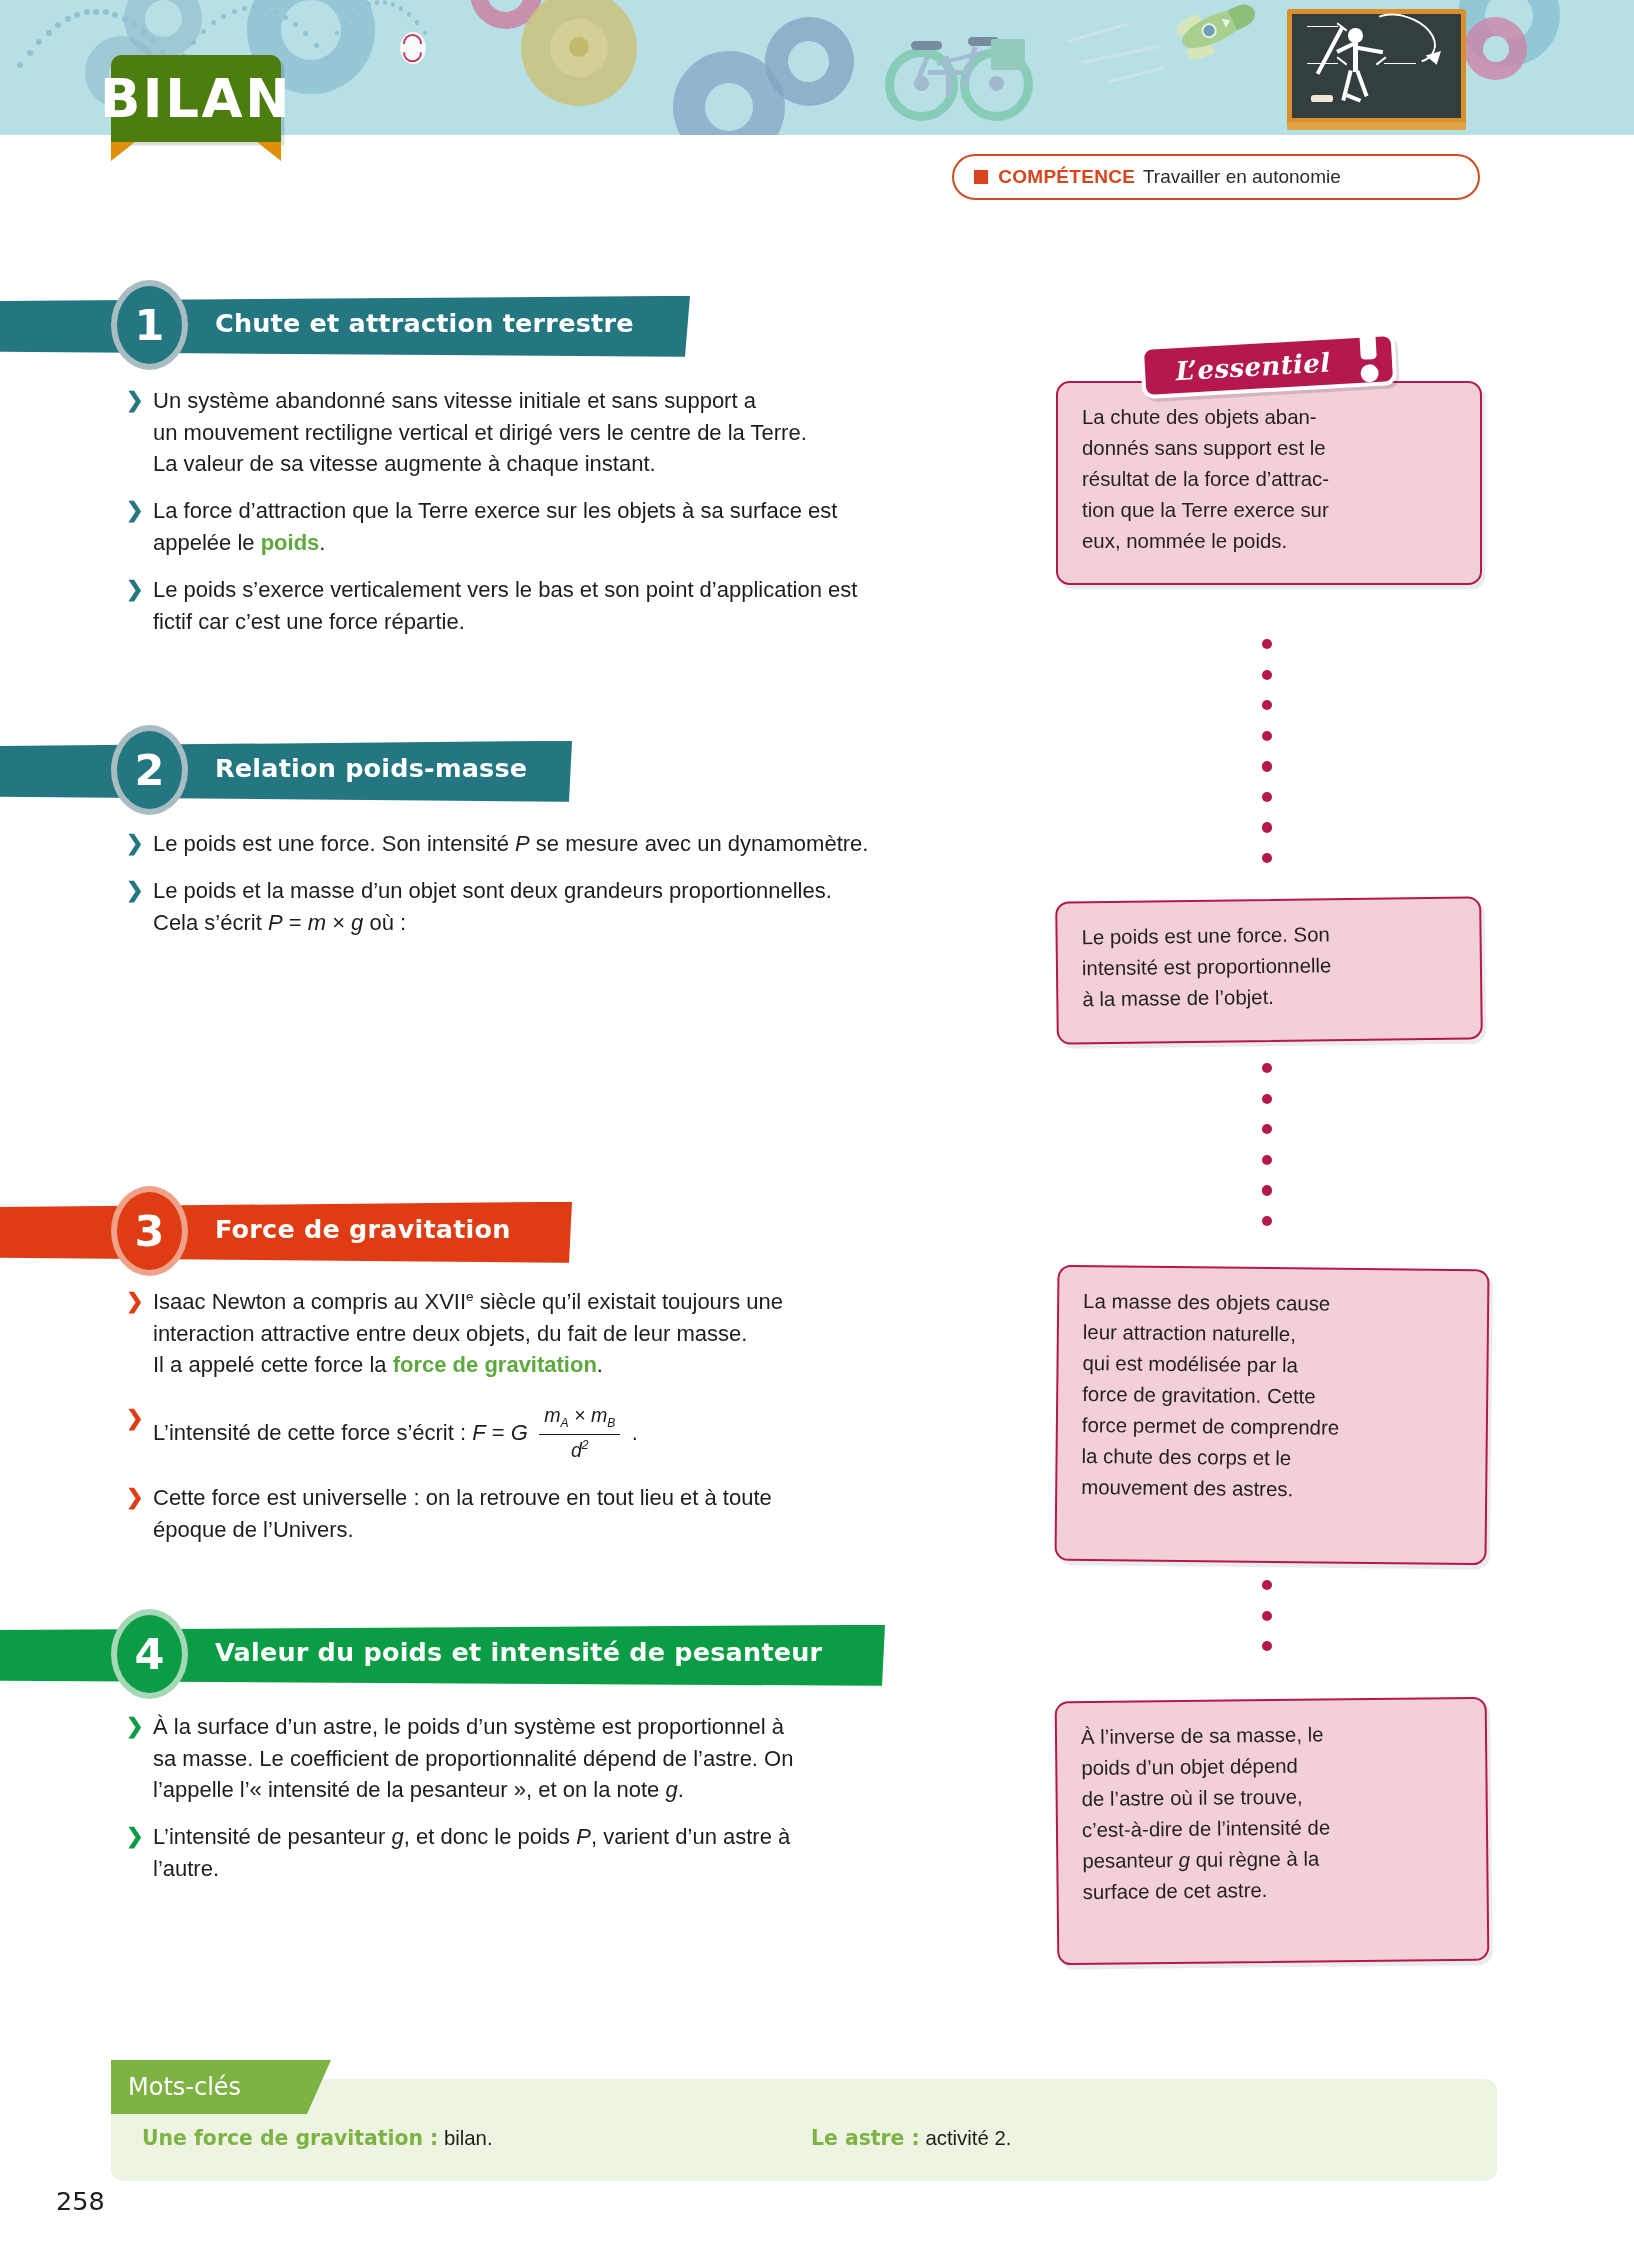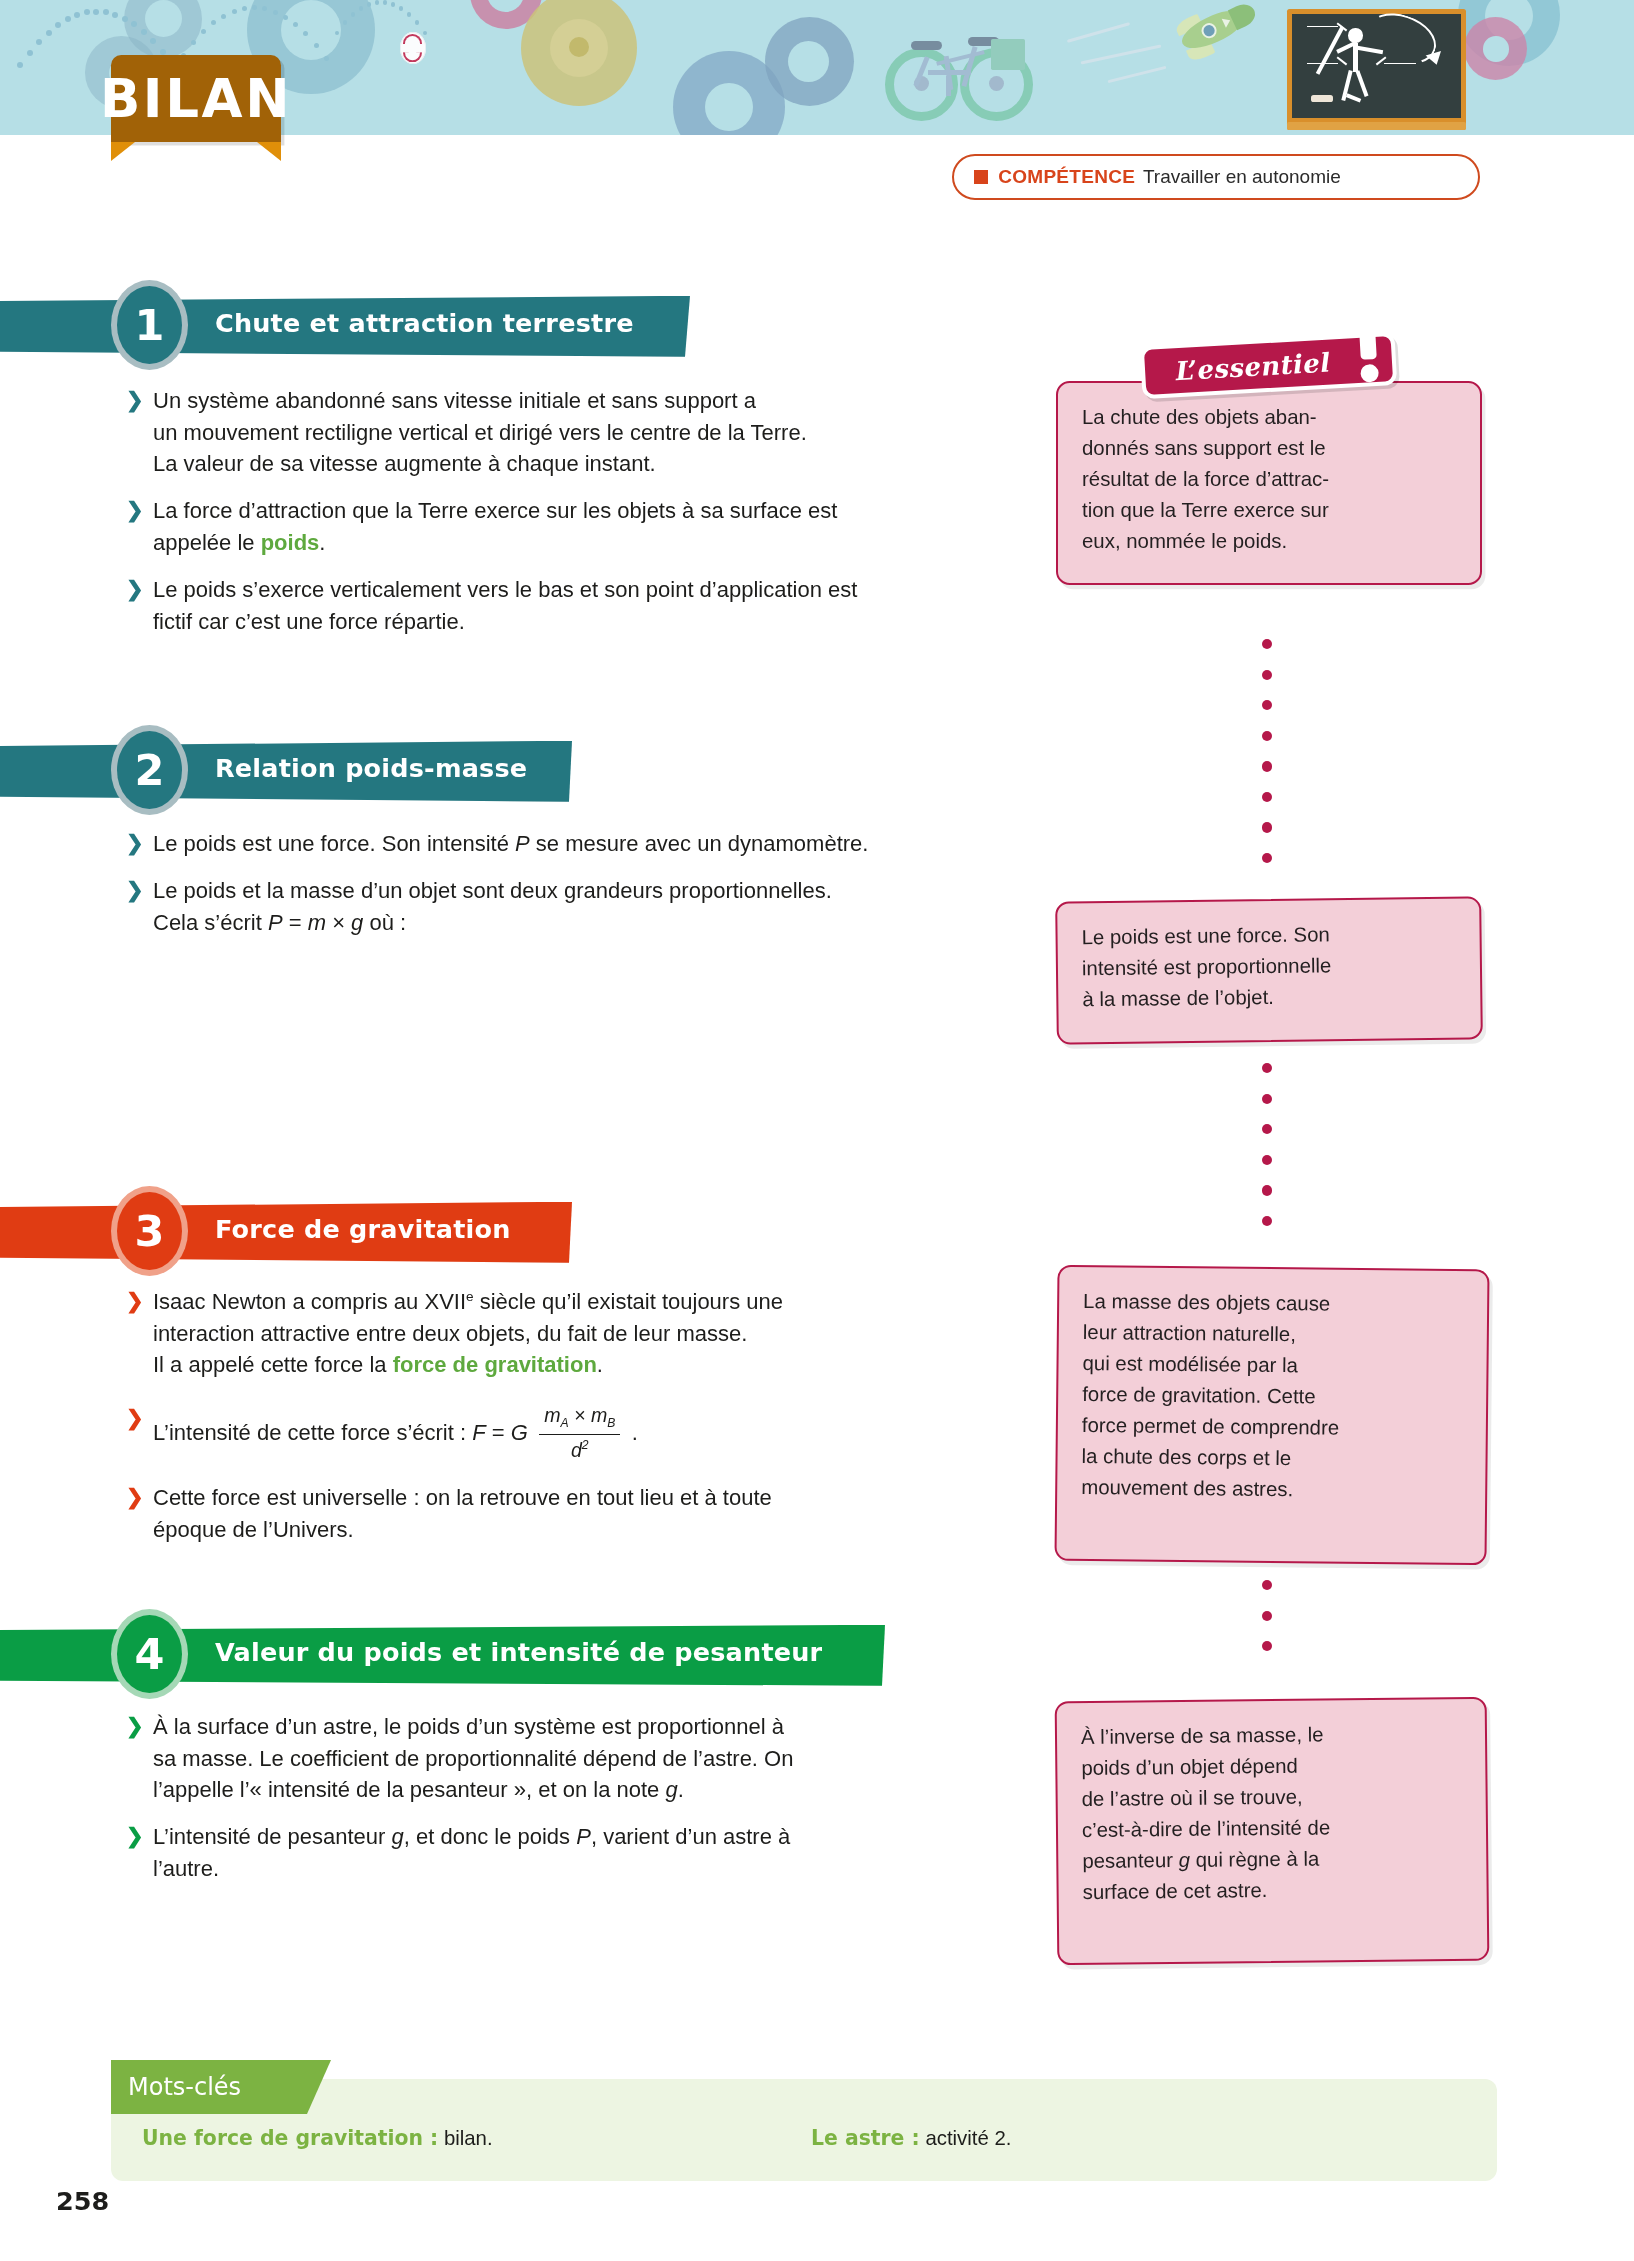--- a/index.html
+++ b/index.html
@@ -56,21 +56,21 @@
            background:#333f3f; }
   .board-ledge { position:absolute; left:0; bottom:0; width:179px; height:7.7px;
                  background:#e0a244; border-radius:1.7px; }
   .chalk { position:absolute; background:#ffffff; }
   .eraser { position:absolute; left:19px; bottom:15.3px; width:22px; height:7.7px;
             background:#efe6d8; border-radius:2.6px; }
 
   
   .bilan-tag {
     position:absolute; left:111px; top:55px; width:170px; height:87px;
-    background:#a16207; border-radius:10.2px 10.2px 0 0;
+    background:#4d7c0f; border-radius:10.2px 10.2px 0 0;
     box-shadow:3.4px 3.4px 0 rgba(0,0,0,.13);
     z-index:6;
   }
   .bilan-tail-l, .bilan-tail-r {
     position:absolute; top:87px; width:0; height:0;
     border-top:19px solid #e08f09;
   }
   .bilan-tail-l { left:0; border-right:24px solid transparent; }
   .bilan-tail-r { right:0; border-left:24px solid transparent; }
   .bilan-text {
@@ -176,21 +176,21 @@
   .mc-tab { position:absolute; left:0; top:0; width:196px; height:54px;
             background:#7cb342; }
   .mc-tab:after { content:""; position:absolute; right:-24px; top:0;
             border-top:54px solid #7cb342; border-right:24px solid transparent; }
   .mc-tab-label { position:absolute; left:17px; top:12.8px; color:#fff;
             font-size:24px; font-weight:normal; font-family:"DejaVu Sans", sans-serif; z-index:2;}
   .mc-entry { position:absolute; top:66px; font-size:20.4px; color:#1d1d1b; }
   .mc-entry .k { color:#7cb342; font-weight:bold; font-family:"DejaVu Sans", sans-serif;}
 
   .pagenum { position:absolute; left:56px; top:2186px; font-size:25.5px;
-             font-weight:bold; color:#1d1d1b; font-family:"DejaVu Sans", sans-serif; }
+             font-weight:normal; color:#1d1d1b; font-family:"DejaVu Sans", sans-serif; }
 </style>
 </head>
 <body>
 
 <div class="banner">
 
   <div style="position:absolute;left:124px;top:-20.4px;width:78px;height:78px;border-radius:50%;background:#8cb4c6;opacity:.55;"></div>
   <div style="position:absolute;left:145px;top:0px;width:37px;height:37px;border-radius:50%;background:#b6dfe6;"></div>
   <div style="position:absolute;left:85px;top:36px;width:73px;height:73px;border-radius:50%;background:#89b3c6;opacity:.5;"></div>
   <div style="position:absolute;left:109px;top:60px;width:25.5px;height:25.5px;border-radius:50%;background:#b6dfe6;"></div>

